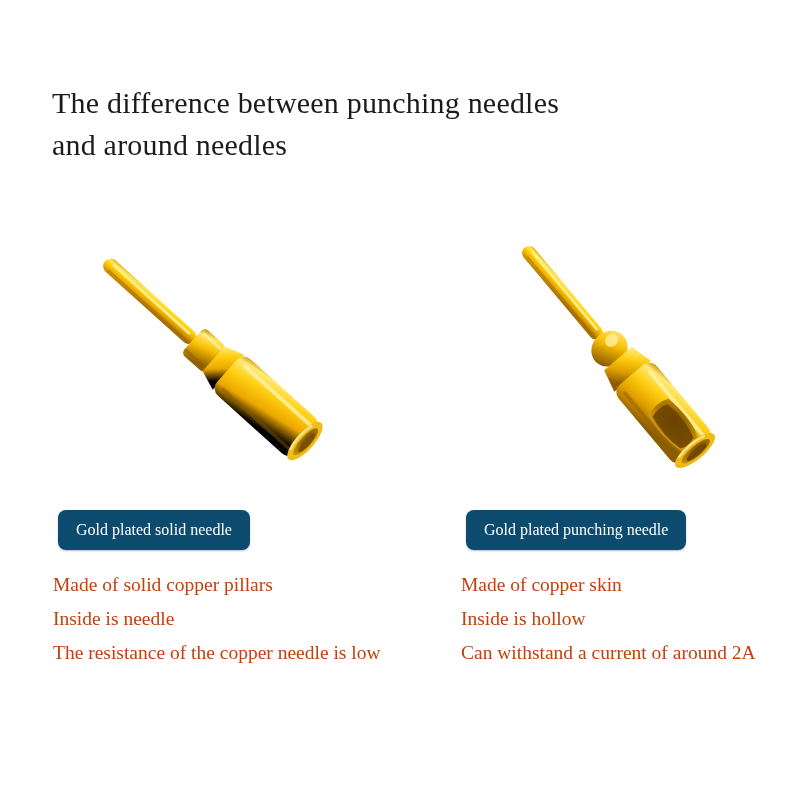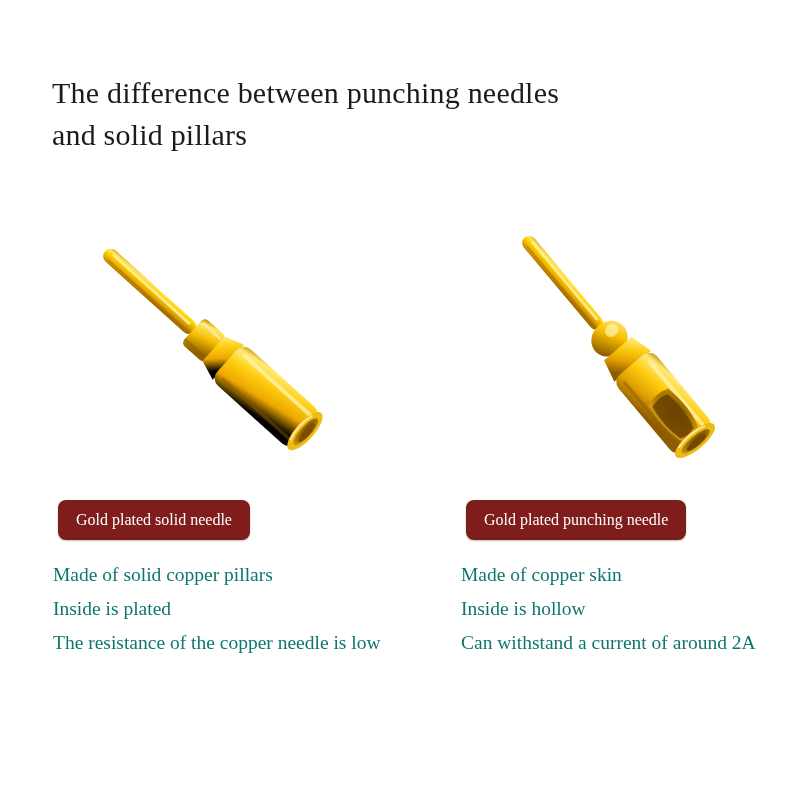--- a/index.html
+++ b/index.html
@@ -12,20 +12,21 @@
     background: #ffffff;
     font-family: "Liberation Serif", serif;
     color: #111111;
     overflow: hidden;
     position: relative;
   }
 
   .page {
     position: absolute;
     inset: 0;
+    margin-top: 10px;
   }
 
   
   .title {
     position: absolute;
     left: 52px;
     top: 72px;
     width: 680px;
     font-family: "Liberation Serif", serif;
     font-size: 30px;
@@ -58,21 +59,21 @@
     position: absolute;
     left: 0;
     top: 0;
   }
 
   
   .label-pill {
     position: absolute;
     left: 8px;
     top: 310px;
-    background: #7f1d1d;
+    background: #0c4a6e;
     color: #ffffff;
     border-radius: 8px;
     padding: 10px 18px;
     font-family: "Liberation Serif", serif;
     font-size: 16px;
     line-height: 20px;
     white-space: nowrap;
     box-shadow: 0 1px 2px rgba(0,0,0,0.25);
   }
   .column.right .label-pill {
@@ -83,32 +84,32 @@
   .desc {
     position: absolute;
     left: 3px;
     top: 368px;
     width: 400px;
   }
   .desc .desc-line {
     font-family: "Liberation Serif", serif;
     font-size: 19.5px;
     line-height: 34px;
-    color: #0f766e;
+    color: #c2410c;
     white-space: nowrap;
   }
 </style>
 </head>
 <body>
 
 <div class="page">
 
   <div class="title">
     <span class="line">The difference between punching needles</span>
-    <span class="line">and solid pillars</span>
+    <span class="line">and around needles</span>
   </div>
 
   <div class="column left">
 
     <div class="needle-figure">
       <svg class="needle-svg" width="330" height="290" viewBox="0 0 330 290">
         <defs>
           <linearGradient id="goldShaftL" x1="0" y1="0" x2="0.35" y2="1">
             <stop offset="0%" stop-color="#d79a00"></stop>
             <stop offset="18%" stop-color="#ffe75f"></stop>
@@ -160,21 +161,21 @@
 
           <path d="M284,131 a9,24.5 0 0 0 0,33" fill="none" stroke="#fff6c0" stroke-width="2" opacity="0.75"></path>
         </g>
       </svg>
     </div>
 
     <div class="label-pill">Gold plated solid needle</div>
 
     <div class="desc">
       <div class="desc-line">Made of solid copper pillars</div>
-      <div class="desc-line">Inside is plated</div>
+      <div class="desc-line">Inside is needle</div>
       <div class="desc-line">The resistance of the copper needle is low</div>
     </div>
   </div>
 
   <div class="column right">
 
     <div class="needle-figure">
       <svg class="needle-svg" width="330" height="290" viewBox="0 0 330 290">
         <defs>
           <linearGradient id="goldShaftR" x1="0" y1="0" x2="0.35" y2="1">

